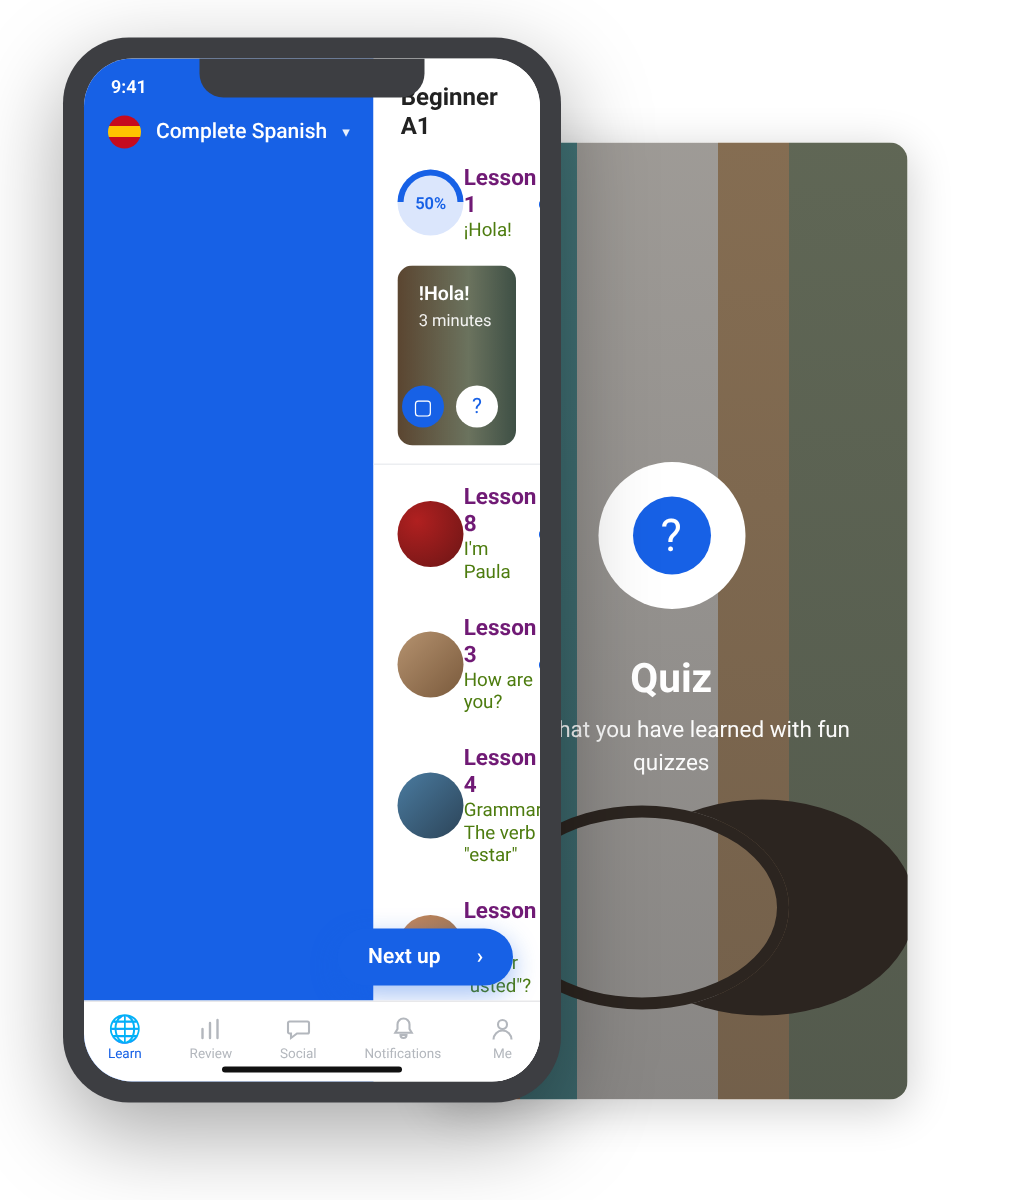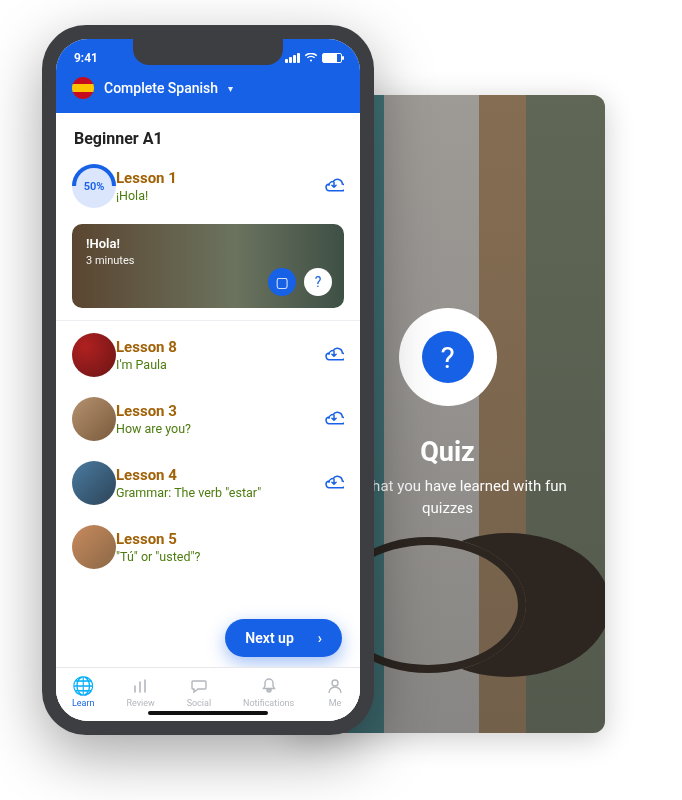--- a/index.html
+++ b/index.html
@@ -12,21 +12,21 @@
     linear-gradient(90deg,#c47e53 0 18%,#5aa3a3 18% 30%,#e8e0d4 30% 60%,#c19a6b 60% 75%,#889070 75% 100%)}
   .promo-bg::before{content:'';position:absolute;left:40px;bottom:60px;width:180px;height:120px;border-radius:50%;border:8px solid #2c2520;background:transparent;box-shadow:80px 0 0 -4px transparent,80px 0 0 4px #2c2520}
   .promo-content{position:absolute;inset:0;display:flex;flex-direction:column;align-items:center;justify-content:center;color:#fff;text-align:center;padding:0 30px}
   .promo-circle{width:98px;height:98px;border-radius:50%;background:#fff;display:flex;align-items:center;justify-content:center;margin-bottom:30px}
   .promo-q{width:52px;height:52px;border-radius:50%;background:#1761e6;color:#fff;font-size:30px;display:flex;align-items:center;justify-content:center}
   .promo-title{font-size:27px;font-weight:700;margin-bottom:8px}
   .promo-sub{font-size:15px;line-height:1.45;opacity:.97}
 
   
   .phone{position:absolute;left:42px;top:25px;width:332px;height:710px;background:#3d3e42;border-radius:44px;padding:14px;box-shadow:0 20px 60px rgba(0,0,0,0.35)}
-  .screen{position:relative;width:100%;height:100%;background:#fff;border-radius:32px;overflow:hidden;display:flex;flex-direction:column}
+  .screen{position:relative;width:100%;height:100%;background:#fff;border-radius:32px;overflow:hidden;display:flex;flex-direction:row}
   .notch{position:absolute;top:0;left:50%;transform:translateX(-50%);width:150px;height:26px;background:#3d3e42;border-radius:0 0 16px 16px;z-index:5}
   .home-ind{position:absolute;bottom:6px;left:50%;transform:translateX(-50%);width:120px;height:4px;background:#111;border-radius:3px;z-index:6}
 
   .header{background:#1761e6;color:#fff;padding-top:12px}
   .status{display:flex;justify-content:space-between;align-items:center;padding:0 18px;font-size:12px;font-weight:600}
   .status-r{display:flex;gap:4px;align-items:center}
   .course-row{display:flex;align-items:center;gap:10px;padding:12px 16px 14px}
   .flag{width:22px;height:22px;border-radius:50%;background:linear-gradient(#c60b1e 0 33%,#ffc400 33% 66%,#c60b1e 66% 100%)}
   .course-name{font-size:14px;font-weight:500}
   .chev{font-size:10px;opacity:.9}
@@ -39,25 +39,25 @@
   .prog{position:relative;width:44px;height:44px;border-radius:50%;background:#dbe6fc;display:flex;align-items:center;justify-content:center;flex-shrink:0}
   .prog-ring{position:absolute;inset:0;border-radius:50%;background:conic-gradient(from -90deg,#1761e6 0 180deg,transparent 180deg)}
   .prog-ring::after{content:'';position:absolute;inset:4px;border-radius:50%;background:#dbe6fc}
   .prog-txt{position:relative;font-size:11px;font-weight:600;color:#1761e6}
   .thumb{width:44px;height:44px;border-radius:50%;flex-shrink:0;background:#888 center/cover}
   .t2{background:radial-gradient(circle at 30% 30%,#b02020,#6b1515)}
   .t3{background:linear-gradient(135deg,#b5926f,#7a5a3c)}
   .t4{background:linear-gradient(135deg,#4a7ba0,#2c4458)}
   .t5{background:linear-gradient(135deg,#c98a5e,#8a6846)}
   .l-text{flex:1}
-  .l-title{font-size:15px;font-weight:700;color:#a16207}
+  .l-title{font-size:15px;font-weight:700;color:#701a75}
   .l-sub{font-size:12.5px;color:#4d7c0f;margin-top:1px}
   .dl{color:#1761e6;font-size:17px;flex-shrink:0}
 
-  .expanded{margin:6px 16px 12px;height:84px;border-radius:10px;position:relative;overflow:hidden;background:linear-gradient(rgba(0,0,0,0.35),rgba(0,0,0,0.35)),linear-gradient(90deg,#8b6a4a,#a4b090 60%,#5f7a6a);color:#fff;padding:12px 14px}
+  .expanded{margin:6px 16px 12px;height:120px;border-radius:10px;position:relative;overflow:hidden;background:linear-gradient(rgba(0,0,0,0.35),rgba(0,0,0,0.35)),linear-gradient(90deg,#8b6a4a,#a4b090 60%,#5f7a6a);color:#fff;padding:12px 14px}
   .e-title{font-size:13px;font-weight:600}
   .e-dur{font-size:11px;margin-top:3px;opacity:.92}
   .e-actions{position:absolute;right:12px;bottom:12px;display:flex;gap:8px}
   .e-btn{width:28px;height:28px;border-radius:50%;display:flex;align-items:center;justify-content:center;font-size:14px}
   .e-btn.a{background:#1761e6;color:#fff}
   .e-btn.b{background:#fff;color:#1761e6}
 
   .divider{height:1px;background:#eceef1;margin:2px 0}
 
   .next{position:absolute;right:18px;bottom:64px;background:#1761e6;color:#fff;border-radius:24px;padding:11px 20px;font-size:14px;font-weight:600;display:flex;align-items:center;gap:24px;box-shadow:0 6px 18px rgba(23,97,230,0.4)}

